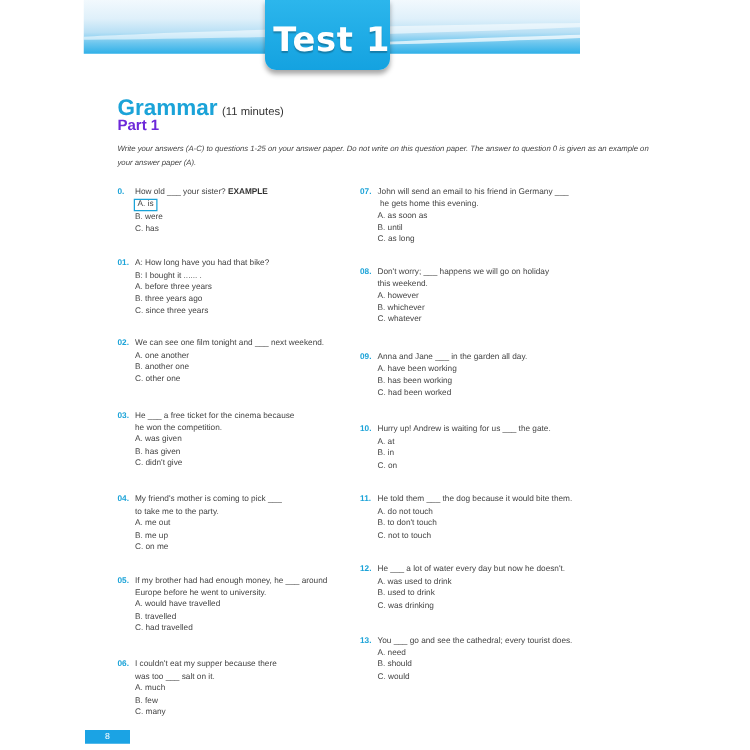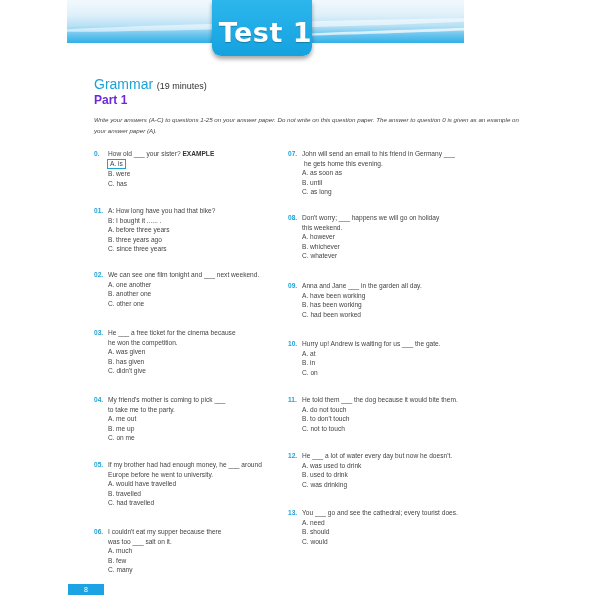--- a/index.html
+++ b/index.html
@@ -26,21 +26,21 @@
     box-shadow: 0 3px 4px rgba(0,0,0,0.35);
     display: flex; align-items: center; justify-content: flex-end;
     padding-top: 8px;
   }
   .test-badge span {
     font-family: "DejaVu Sans", sans-serif; font-weight: bold; font-size: 27px; color: #ffffff;
     letter-spacing: 0.5px; text-shadow: 0 1px 1px rgba(0,0,0,0.25);
   }
 
   .section-title { position: absolute; left: 94px; top: 76px; font-size: 13px; }
-  .section-title .main { color: #1ba3d8; font-weight: normal; font-size: 14px; }
+  .section-title .main { color: #1ba3d8; font-weight: bold; font-size: 18px; }
   .section-title .sub { color: #333; font-size: 9px; }
   .part-title { position: absolute; left: 94px; top: 93px; font-size: 12px; font-weight: bold; color: #6d28d9; }
   .instructions {
     position: absolute; left: 94px; top: 114px; width: 430px;
     font-size: 6.2px; line-height: 11px; font-style: italic; color: #444;
   }
   .q { position: absolute; font-size: 6.6px; line-height: 9.6px; color: #444; }
   .q .num { position: absolute; left: 0; top: 0; color: #1ba3d8; font-weight: bold; }
   .q .stem { margin-left: 14px; }
   .q .opt { margin-left: 14px; display: block; }
@@ -55,21 +55,21 @@
 </head>
 <body>
 
 <div class="banner"></div>
 <div class="test-badge">
   <span>Test 1</span>
 </div>
 
 <div class="section-title">
   <span class="main">Grammar</span>
-  <span class="sub">(19 minutes)</span>
+  <span class="sub">(11 minutes)</span>
 </div>
 <div class="part-title">Part 1</div>
 <div class="instructions">Write your answers (A-C) to questions 1-25 on your answer paper. Do not write on this question paper. The answer to question 0 is given as an example on your answer paper (A).</div>
 
 <div class="q" style="left:94px;top:149px;">
   <span class="num">0.</span>
   <div class="stem"><span>How old ___ your sister?</span> <b>EXAMPLE</b></div>
   <span class="opt boxed">A. is</span>
   <span class="opt">B. were</span>
   <span class="opt">C. has</span>

